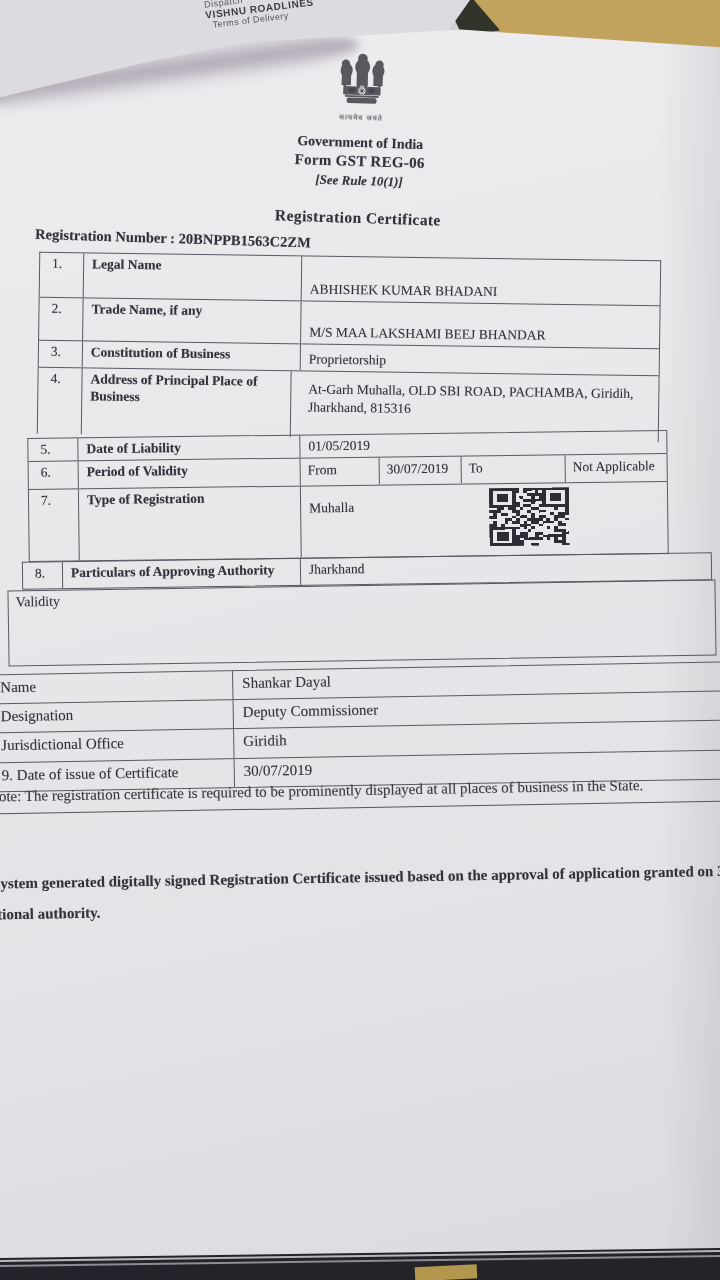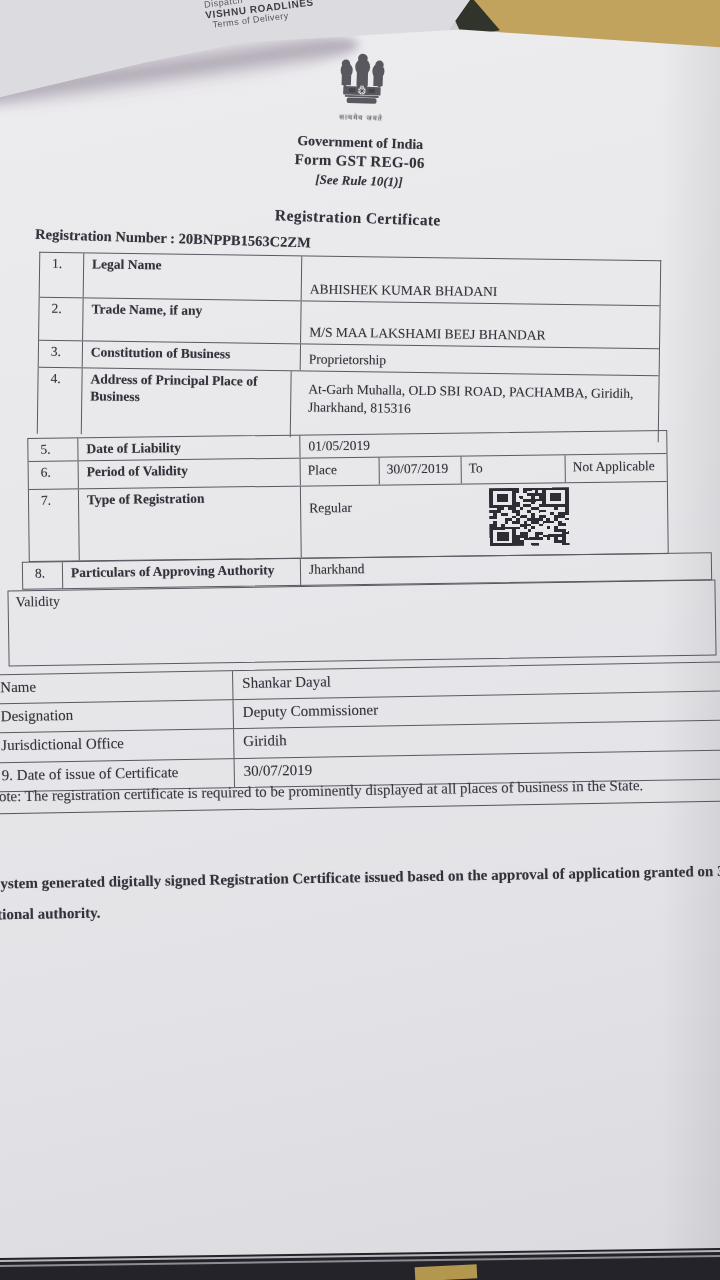--- a/index.html
+++ b/index.html
@@ -170,31 +170,31 @@
     <div class="tbl t1b">
       <div class="trow h22">
         <div class="num">5.</div>
         <div class="lbl">Date of Liability</div>
         <div class="val">01/05/2019</div>
       </div>
       <div class="trow h27">
         <div class="num">6.</div>
         <div class="lbl">Period of Validity</div>
         <div class="r6val">
-          <div>Place</div>
+          <div>From</div>
           <div>30/07/2019</div>
           <div>To</div>
           <div>Not Applicable</div>
         </div>
       </div>
       <div class="trow h71">
         <div class="num">7.</div>
         <div class="lbl">Type of Registration</div>
         <div class="val r7val">
-          <span class="regu">Regular</span>
+          <span class="regu">Muhalla</span>
           <svg id="qr" class="qr-wrap" viewBox="0 0 21 21" preserveAspectRatio="none" style="shape-rendering:crispEdges;">
               <rect x="0" y="0" width="21" height="21" fill="#e8e7ea"></rect>
               <rect x="7" y="0" width="1" height="1" fill="#2e2d35"></rect>
               <rect x="9" y="0" width="1" height="1" fill="#2e2d35"></rect>
               <rect x="10" y="0" width="1" height="1" fill="#2e2d35"></rect>
               <rect x="11" y="0" width="1" height="1" fill="#2e2d35"></rect>
               <rect x="12" y="0" width="1" height="1" fill="#2e2d35"></rect>
               <rect x="13" y="0" width="1" height="1" fill="#2e2d35"></rect>
               <rect x="7" y="1" width="1" height="1" fill="#2e2d35"></rect>
               <rect x="9" y="1" width="1" height="1" fill="#2e2d35"></rect>

